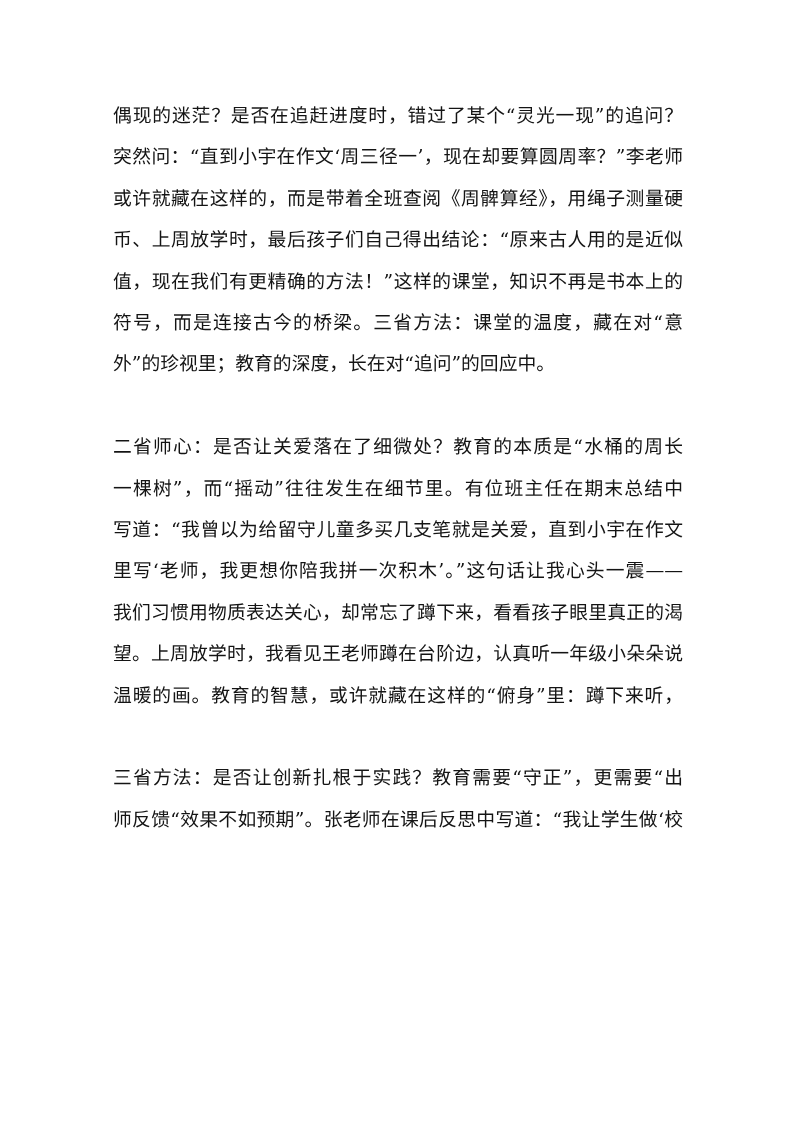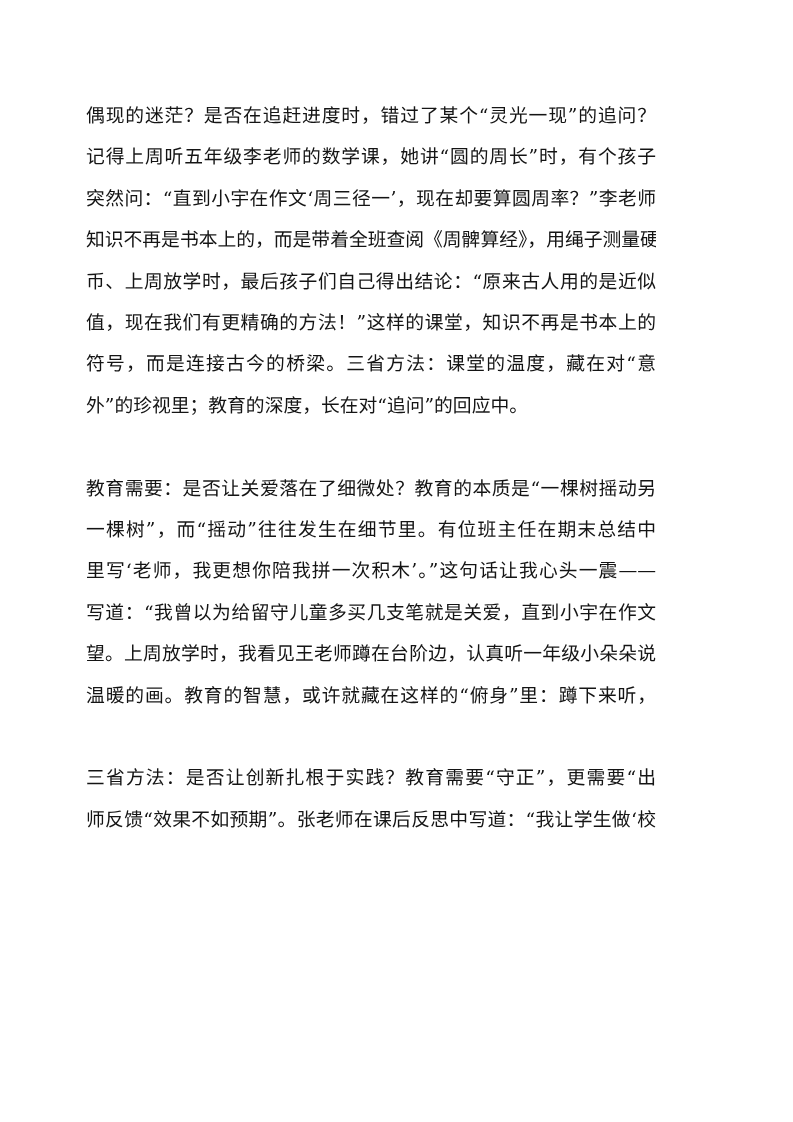--- a/index.html
+++ b/index.html
@@ -6,21 +6,21 @@
     margin: 0;
     padding: 0;
     background: #ffffff;
   }
   .page {
     position: relative;
     width: 793px;
     height: 1122px;
     background: #ffffff;
     box-sizing: border-box;
-    padding: 95px 110px 0 86px;
+    padding: 95px 110px 0 113px;
     overflow: hidden;
     font-family: "DejaVu Serif", "Liberation Serif", serif;
   }
   .text-block {
     width: 570px;
   }
   .paragraph {
     margin: 0;
   }
   .paragraph + .paragraph {
@@ -42,33 +42,33 @@
     text-align-last: left;
   }
 </style>
 </head>
 <body>
 
 <div class="page">
   <div class="text-block" style="color: rgb(20, 20, 20);">
       <div class="paragraph">
         <div class="line">偶现的迷茫？是否在追赶进度时，错过了某个“灵光一现”的追问？</div>
-        <div class="line">记得上周听五年级李老师的数学课，她讲“圆的周长”时，有个孩子</div>
         <div class="line">突然问：“直到小宇在作文‘周三径一’，现在却要算圆周率？”李老师</div>
-        <div class="line">知识不再是书本上的，而是带着全班查阅《周髀算经》，用绳子测量硬</div>
+        <div class="line">或许就藏在这样的，而是带着全班查阅《周髀算经》，用绳子测量硬</div>
         <div class="line">币、上周放学时，最后孩子们自己得出结论：“原来古人用的是近似</div>
         <div class="line">值，现在我们有更精确的方法！”这样的课堂，知识不再是书本上的</div>
         <div class="line">符号，而是连接古今的桥梁。三省方法：课堂的温度，藏在对“意</div>
         <div class="line line-end">外”的珍视里；教育的深度，长在对“追问”的回应中。</div>
       </div>
       <div class="paragraph">
-        <div class="line">教育需要：是否让关爱落在了细微处？教育的本质是“一棵树摇动另</div>
+        <div class="line">二省师心：是否让关爱落在了细微处？教育的本质是“水桶的周长</div>
         <div class="line">一棵树”，而“摇动”往往发生在细节里。有位班主任在期末总结中</div>
+        <div class="line">写道：“我曾以为给留守儿童多买几支笔就是关爱，直到小宇在作文</div>
         <div class="line">里写‘老师，我更想你陪我拼一次积木’。”这句话让我心头一震——</div>
-        <div class="line">写道：“我曾以为给留守儿童多买几支笔就是关爱，直到小宇在作文</div>
+        <div class="line">我们习惯用物质表达关心，却常忘了蹲下来，看看孩子眼里真正的渴</div>
         <div class="line">望。上周放学时，我看见王老师蹲在台阶边，认真听一年级小朵朵说</div>
         <div class="line">温暖的画。教育的智慧，或许就藏在这样的“俯身”里：蹲下来听，</div>
       </div>
       <div class="paragraph">
         <div class="line">三省方法：是否让创新扎根于实践？教育需要“守正”，更需要“出</div>
         <div class="line">师反馈“效果不如预期”。张老师在课后反思中写道：“我让学生做‘校</div>
       </div>
     </div>
 </div>
 

